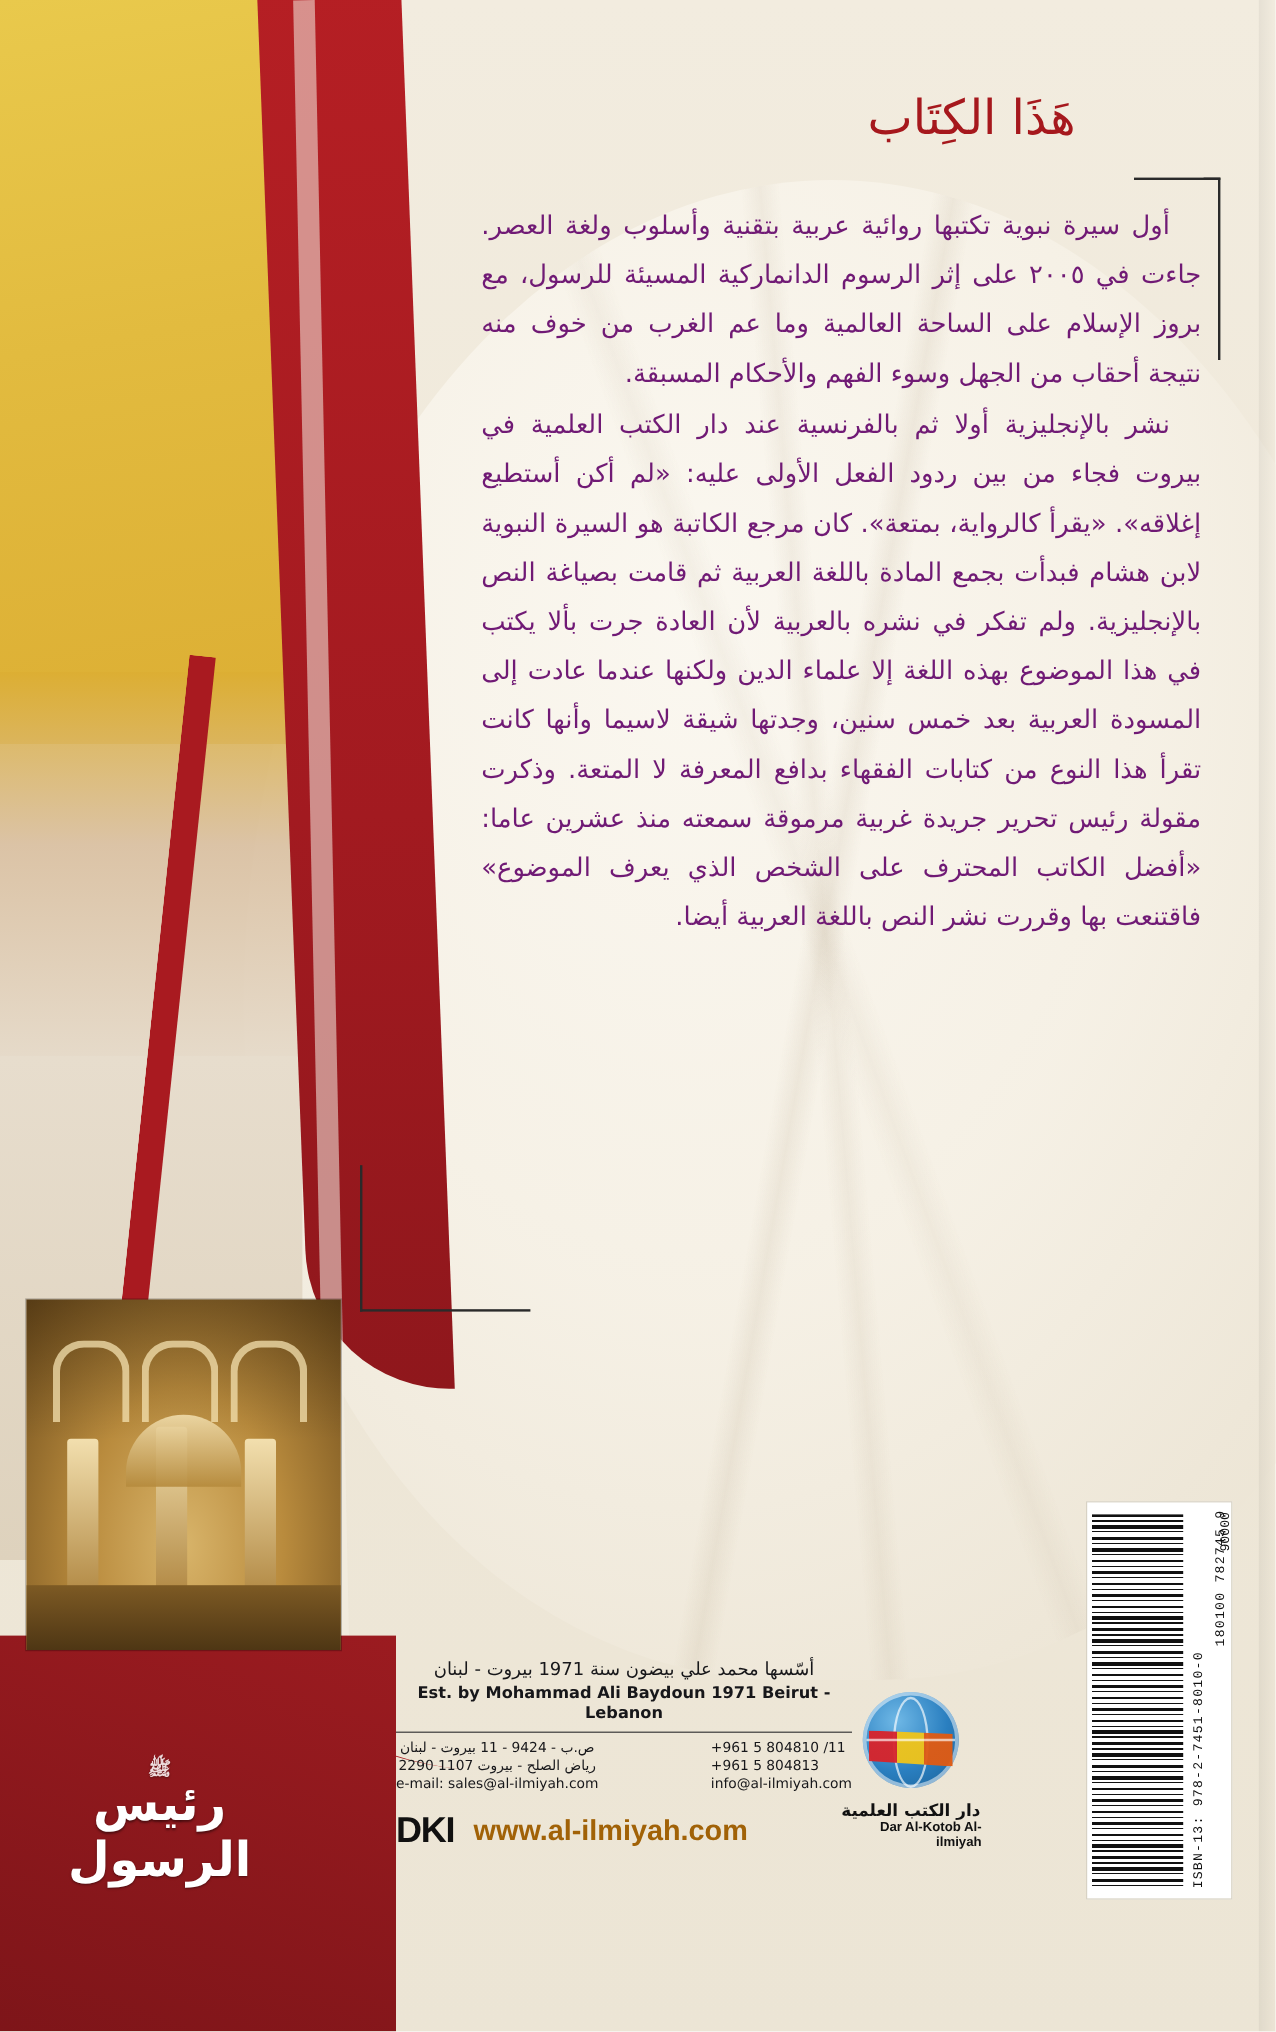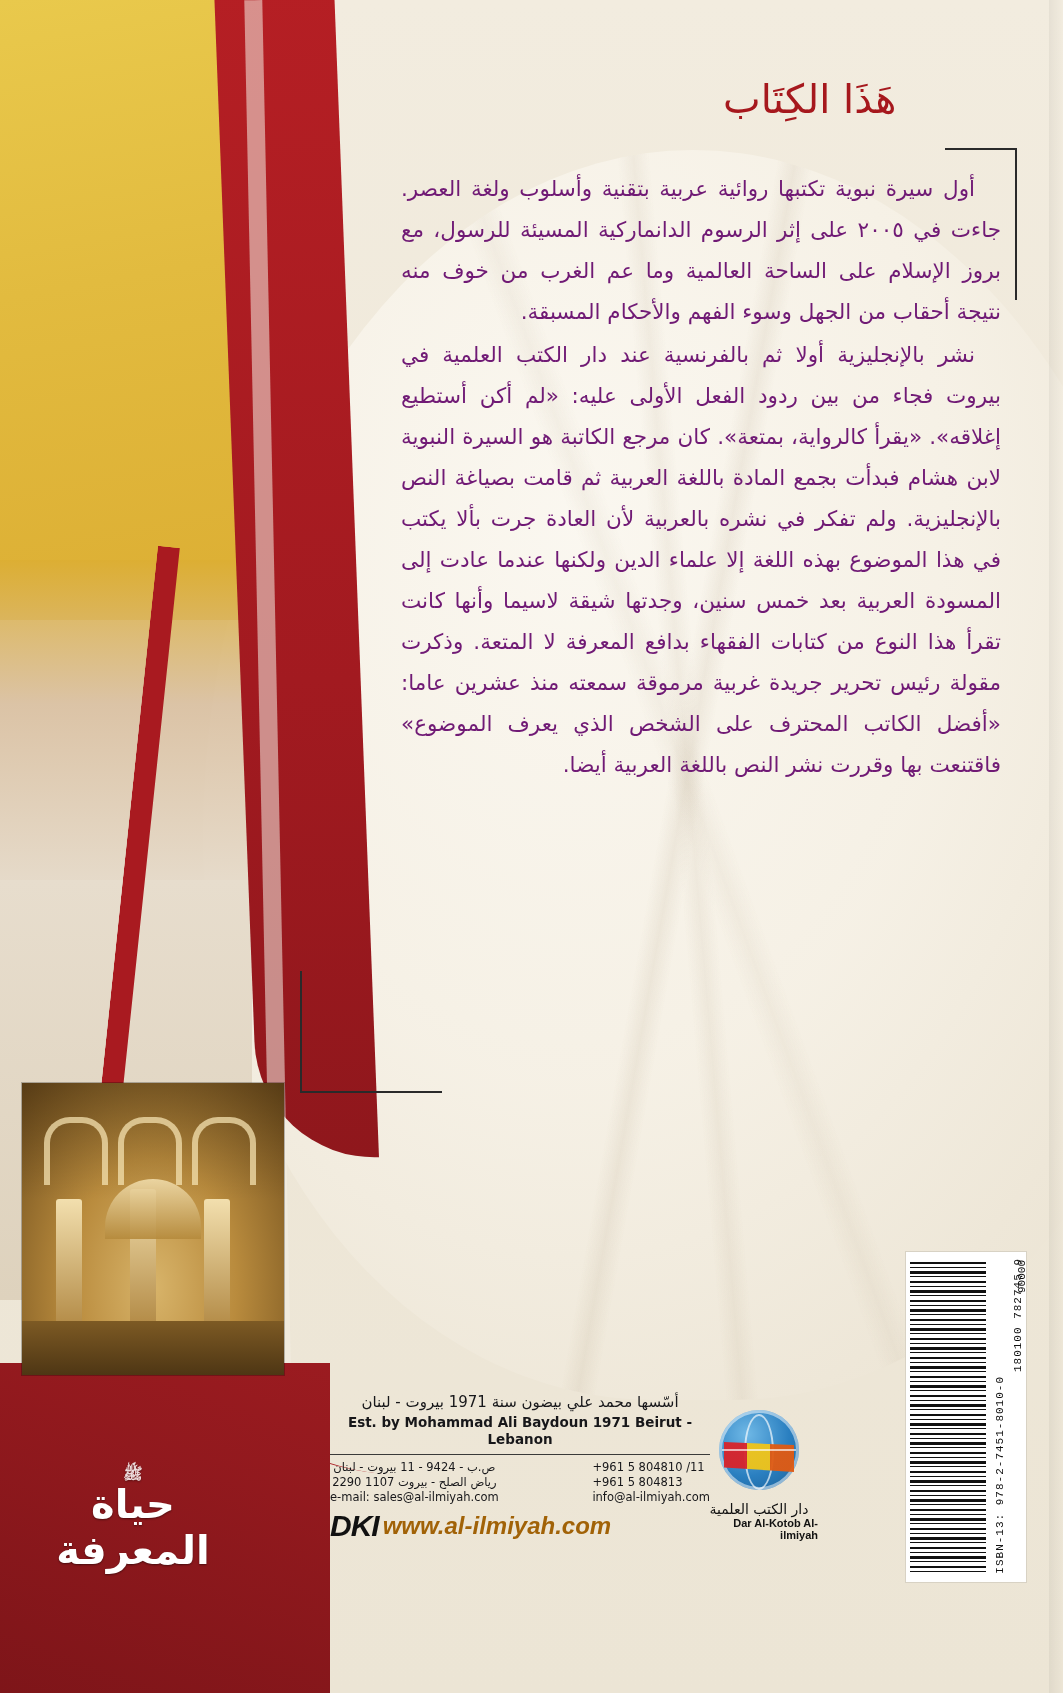--- a/index.html
+++ b/index.html
@@ -292,27 +292,26 @@
   }
   .pub-contacts {
     display: flex;
     justify-content: space-between;
     font-size: 11.5px;
     line-height: 15px;
   }
   .pub-contacts .col-ltr { direction: ltr; text-align: left; margin-left: 48px; }
   .pub-contacts .col-rtl { direction: rtl; text-align: center; }
   .pub-web {
-    margin-top: 4px;
+    margin-top: 15px;
     display: flex;
     align-items: center;
     justify-content: flex-start;
     direction: ltr;
-    gap: 4px;
-    font-style: italic;
+    gap: 16px;
   }
   .dki-logo {
     font-size: 30px;
     font-weight: bold;
     letter-spacing: -1px;
     color: #111;
     font-family: "Liberation Sans", sans-serif;
   }
   .pub-web-url {
     font-size: 24px;
@@ -366,21 +365,21 @@
     transform: translateX(-50%);
     width: 70px;
     height: 30px;
     background:
       linear-gradient(90deg, #d8232a 0 33%, #f0c419 33% 66%, #e05a12 66% 100%);
     clip-path: polygon(0 0, 100% 10%, 100% 100%, 0 85%);
     opacity: .95;
   }
   .globe-caption-ar {
     font-size: 14px;
-    font-weight: normal;
+    font-weight: bold;
     direction: rtl;
     margin-top: 11px;
     color: #111;
   }
   .globe-caption-en {
     font-size: 11px;
     font-weight: bold;
     direction: ltr;
     color: #111;
     font-family: "Liberation Sans", sans-serif;
@@ -485,21 +484,21 @@
     <div class="arch" style="left:170px;"></div>
     <div class="pillar" style="left:34px;height:150px;"></div>
     <div class="pillar" style="left:108px;height:160px;"></div>
     <div class="pillar" style="left:182px;height:150px;"></div>
     <div class="dome"></div>
     <div class="floor"></div>
   </div>
 
   <div class="book-title">
     <span class="ornament">ﷺ</span>
-    <span>حياة المعرفة</span>
+    <span>رئيس الرسول</span>
   </div>
 
   <div class="publisher">
     <div class="pub-line-ar">أسّسها محمد علي بيضون سنة 1971 بيروت - لبنان</div>
     <div class="pub-line-en">Est. by Mohammad Ali Baydoun 1971 Beirut - Lebanon</div>
     <div class="pub-rule"></div>
     <div class="pub-contacts">
       <div class="col-ltr">
         <div>+961 5 804810 /11</div>
         <div>+961 5 804813</div>

